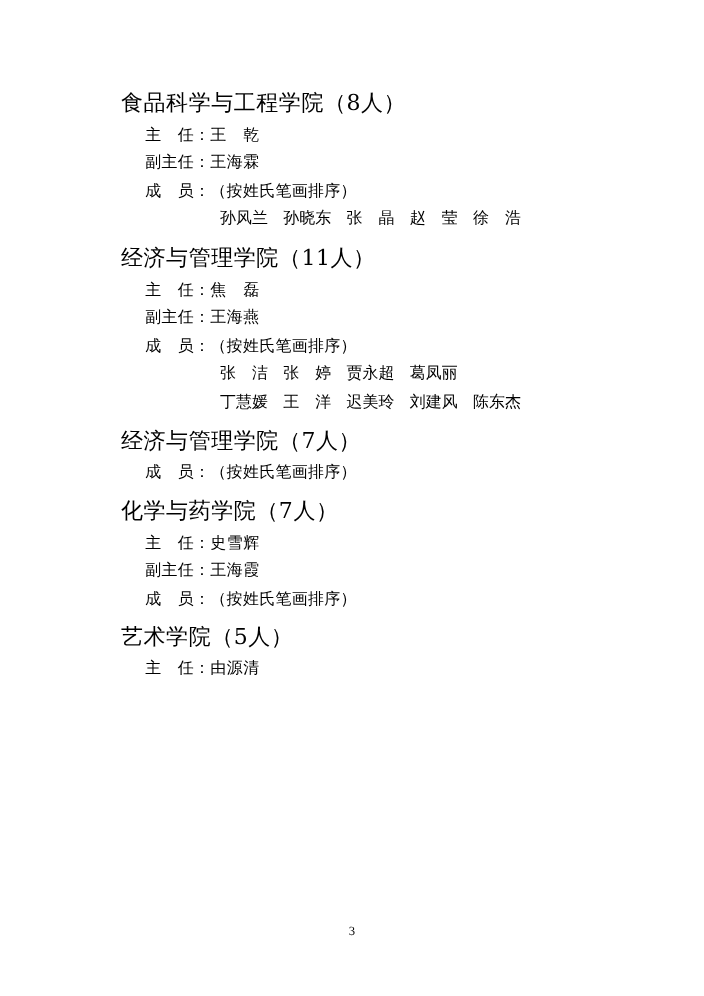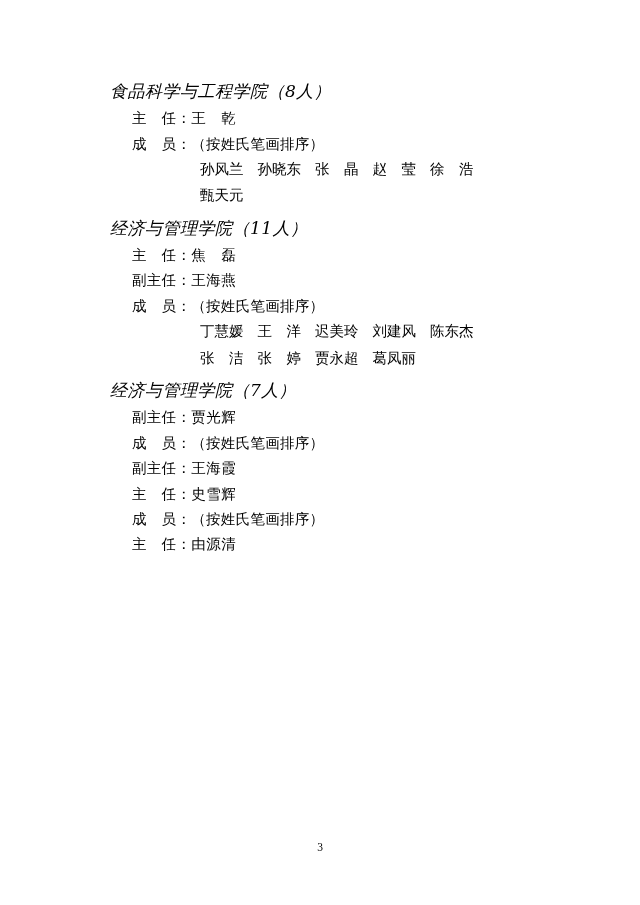--- a/index.html
+++ b/index.html
@@ -21,26 +21,25 @@
     box-sizing: border-box;
     padding: 70px 60px 40px 60px;
   }
   .doc-body {
     margin-top: 8px;
   }
   .college-block {
     margin-bottom: 2px;
   }
   .college-title {
-    font-size: 17px;
+    font-size: 20px;
     line-height: 1.55;
     letter-spacing: 0.5px;
     margin: 7px 0 2px 50px;
     white-space: nowrap;
-    font-style: italic;
   }
   .role-line {
     font-size: 14.5px;
     line-height: 1.55;
     margin: 3px 0 3px 72px;
     white-space: nowrap;
   }
   .role-label {
     display: inline-block;
     letter-spacing: 0.3px;
@@ -75,72 +74,71 @@
 
 <div class="page">
   <div class="doc-body">
 
     <div class="college-block">
       <div class="college-title">食品科学与工程学院（8人）</div>
       <div class="role-line">
         <span class="role-label">主　任：</span><span class="role-value">王　乾</span>
       </div>
       <div class="role-line">
+        <span class="role-label">副主任：</span><span class="role-value">王海霖</span>
+      </div>
+      <div class="role-line">
         <span class="role-label">成　员：（按姓氏笔画排序）</span>
       </div>
       <div class="members-line">
         <span class="member">孙风兰</span><span class="member">孙晓东</span><span class="member">张　晶</span><span class="member">赵　莹</span><span class="member">徐　浩</span>
-      </div>
-      <div class="members-line">
-        <span class="member">甄天元</span>
       </div>
     </div>
 
     <div class="college-block">
       <div class="college-title">经济与管理学院（11人）</div>
       <div class="role-line">
         <span class="role-label">主　任：</span><span class="role-value">焦　磊</span>
       </div>
       <div class="role-line">
         <span class="role-label">副主任：</span><span class="role-value">王海燕</span>
       </div>
       <div class="role-line">
         <span class="role-label">成　员：（按姓氏笔画排序）</span>
       </div>
       <div class="members-line">
-        <span class="member">丁慧媛</span><span class="member">王　洋</span><span class="member">迟美玲</span><span class="member">刘建风</span><span class="member">陈东杰</span>
+        <span class="member">张　洁</span><span class="member">张　婷</span><span class="member">贾永超</span><span class="member">葛凤丽</span>
       </div>
       <div class="members-line">
-        <span class="member">张　洁</span><span class="member">张　婷</span><span class="member">贾永超</span><span class="member">葛凤丽</span>
+        <span class="member">丁慧媛</span><span class="member">王　洋</span><span class="member">迟美玲</span><span class="member">刘建风</span><span class="member">陈东杰</span>
       </div>
     </div>
 
     <div class="college-block">
       <div class="college-title">经济与管理学院（7人）</div>
       <div class="role-line">
-        <span class="role-label">副主任：</span><span class="role-value">贾光辉</span>
+        <span class="role-label">成　员：（按姓氏笔画排序）</span>
+      </div>
+    </div>
+
+    <div class="college-block">
+      <div class="college-title">化学与药学院（7人）</div>
+      <div class="role-line">
+        <span class="role-label">主　任：</span><span class="role-value">史雪辉</span>
+      </div>
+      <div class="role-line">
+        <span class="role-label">副主任：</span><span class="role-value">王海霞</span>
       </div>
       <div class="role-line">
         <span class="role-label">成　员：（按姓氏笔画排序）</span>
       </div>
     </div>
 
     <div class="college-block">
-      <div class="role-line">
-        <span class="role-label">副主任：</span><span class="role-value">王海霞</span>
-      </div>
-      <div class="role-line">
-        <span class="role-label">主　任：</span><span class="role-value">史雪辉</span>
-      </div>
-      <div class="role-line">
-        <span class="role-label">成　员：（按姓氏笔画排序）</span>
-      </div>
-    </div>
-
-    <div class="college-block">
+      <div class="college-title">艺术学院（5人）</div>
       <div class="role-line">
         <span class="role-label">主　任：</span><span class="role-value">由源清</span>
       </div>
     </div>
 
   </div>
 
   <div class="page-number">3</div>
 </div>
 

